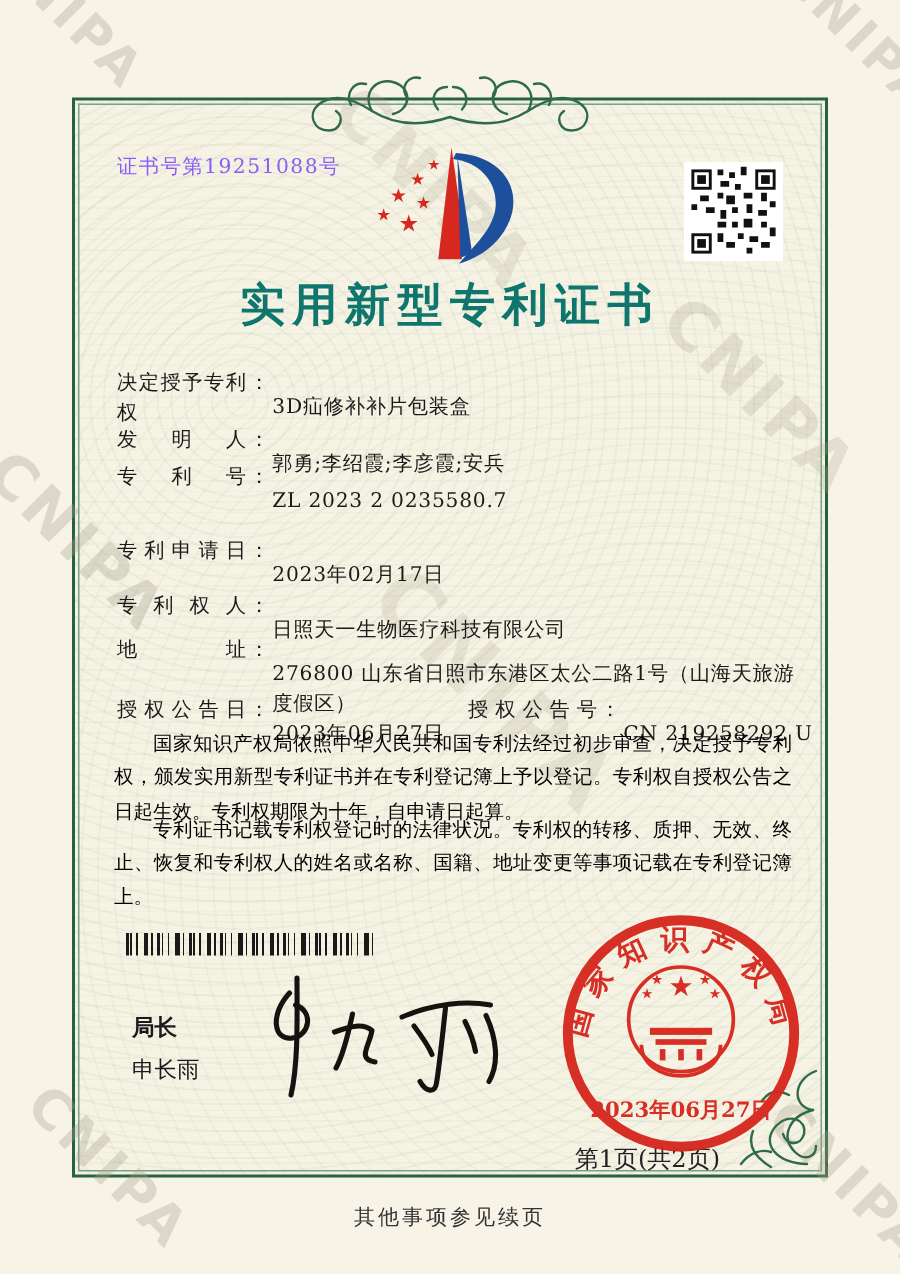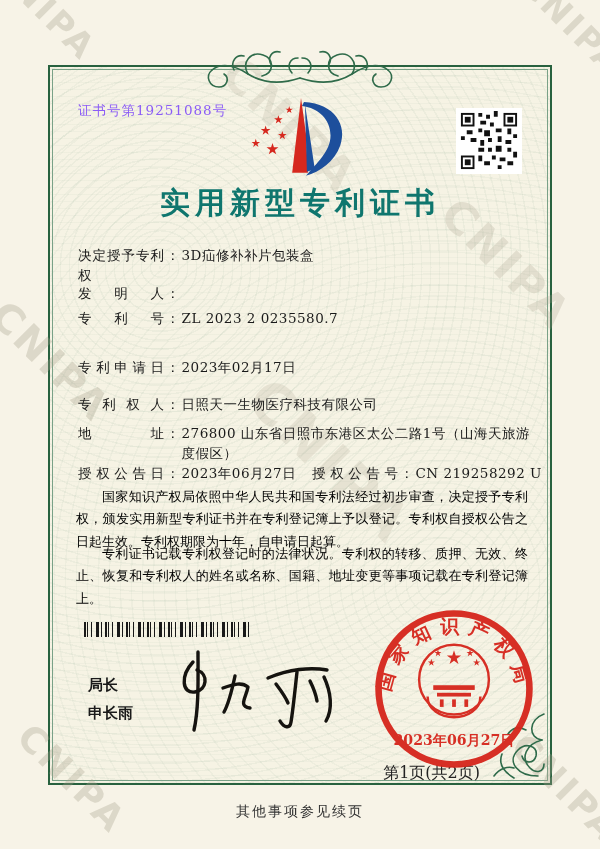--- a/index.html
+++ b/index.html
@@ -35,21 +35,21 @@
   .logo{position:absolute;left:243px;top:92px;z-index:4;}
   .qr{position:absolute;left:456px;top:108px;z-index:4;background:#fff;padding:3px;}
   .title{
     position:absolute;left:0;top:183px;width:600px;z-index:4;
     text-align:center;font-size:30px;font-weight:bold;letter-spacing:5px;color:#0f766e;
   }
   
   .row{position:absolute;left:78px;z-index:4;font-size:13.5px;display:flex;align-items:flex-start;line-height:1.5;}
   .row .lbl{display:inline-block;width:86px;text-align:justify;text-align-last:justify;}
   .row .col{margin:0 2px 0 2px;}
-  .row .val{letter-spacing:0.5px;}
+  .row .val{letter-spacing:0.5px;margin-top:16px;}
   .row-name{top:245px;}
   .row-inventor{top:283px;}
   .row-patno{top:308px;}
   .row-filing{top:357px;}
   .row-patentee{top:394px;}
   .row-address{top:423px;justify-content:space-between;}
   .row-address .val{width:352px;}
   .row-grantdate{top:463px;}
   .row-grantno{top:463px;left:312px;}
   
@@ -64,21 +64,21 @@
     position:absolute;left:84px;top:622px;width:168px;height:15px;z-index:4;
     background:repeating-linear-gradient(90deg,
       #191919 0 2px,transparent 2px 3px,
       #191919 3px 4px,transparent 4px 7px,
       #191919 7px 8px,transparent 8px 12px,
       #191919 12px 15px,transparent 15px 17px,
       #191919 17px 18px,transparent 18px 21px);
   }
   
   .gov-title{position:absolute;left:88px;top:676px;z-index:4;font-size:15px;font-weight:600;}
-  .gov-name{position:absolute;left:88px;top:704px;z-index:4;font-size:15px;font-weight:700;}
+  .gov-name{position:absolute;left:88px;top:704px;z-index:4;font-size:15px;font-weight:400;}
   .signature{position:absolute;left:165px;top:648px;z-index:4;}
   
   .seal{position:absolute;left:371px;top:606px;z-index:5;opacity:0.96;}
   
   .page-info{position:absolute;left:0;top:763px;width:480px;text-align:right;z-index:4;font-size:16px;color:#222;}
   .footer-note{position:absolute;left:0;top:803px;width:600px;text-align:center;z-index:4;font-size:14px;color:#333;letter-spacing:2px;}
 </style>
 </head>
 <body>
 
@@ -158,20 +158,21 @@
 <div class="title">实用新型专利证书</div>
 
 <div class="row row-name">
   <span class="lbl">决定授予专利权</span>
     <span class="col">：</span>
     <span class="val">3D疝修补补片包装盒</span>
 </div>
 <div class="row row-inventor">
   <span class="lbl">发明人</span>
     <span class="col">：</span>
+    <span class="val">郭勇;李绍霞;李彦霞;安兵</span>
 </div>
 <div class="row row-patno">
   <span class="lbl">专利号</span>
     <span class="col">：</span>
     <span class="val">ZL 2023 2 0235580.7</span>
 </div>
 <div class="row row-filing">
   <span class="lbl">专利申请日</span>
     <span class="col">：</span>
     <span class="val">2023年02月17日</span>

